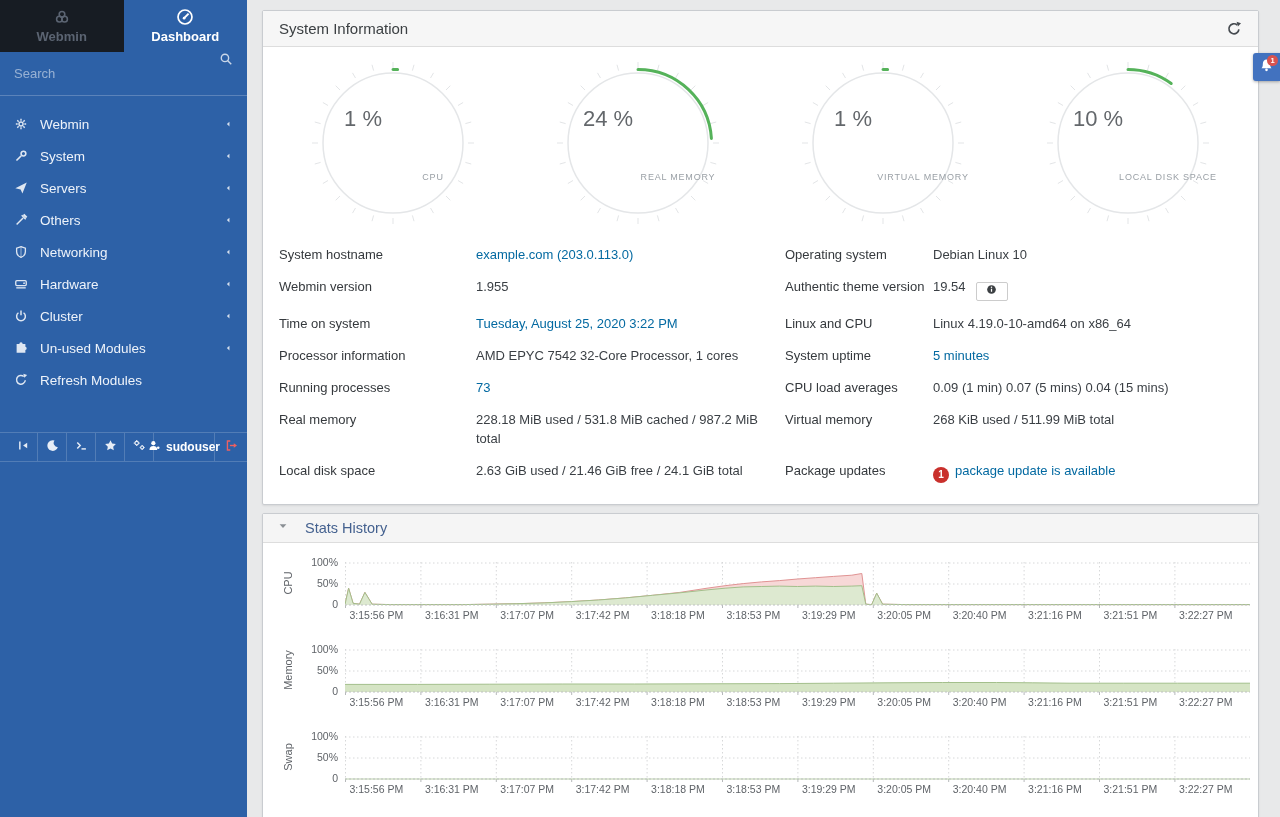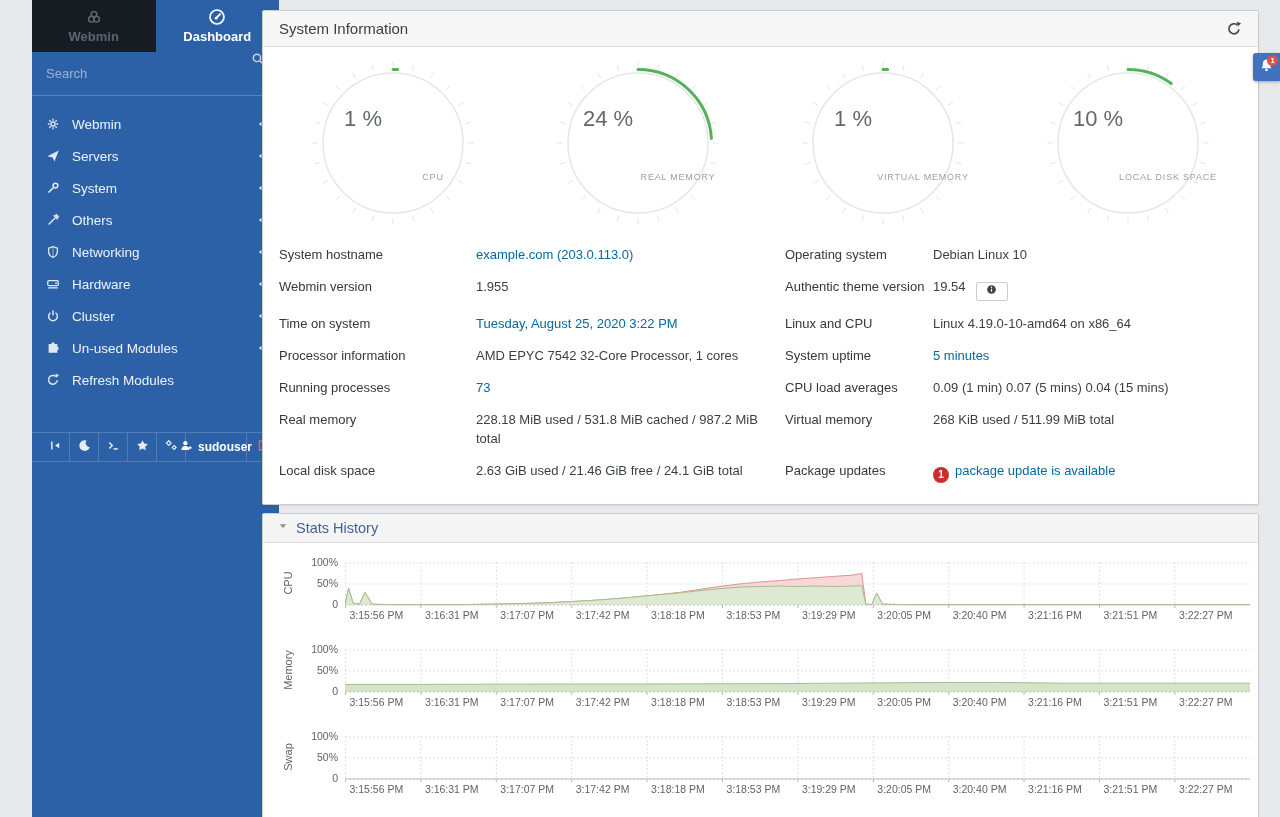--- a/index.html
+++ b/index.html
@@ -1,20 +1,20 @@
 <!DOCTYPE html>
 <html><head>
 <meta charset="utf-8">
 <style>
   * { box-sizing: border-box; margin: 0; padding: 0; }
   html,body { width:1280px; height:817px; overflow:hidden; }
   body { font-family:"Liberation Sans", sans-serif; background:#e8e9ea; position:relative; }
 
   
-  .sidebar { position:absolute; left:0; top:0; width:247px; height:817px; background:#2d61a7; color:#fff;margin-left:32px; }
+  .sidebar { position:absolute; left:0; top:0; width:247px; height:817px; background:#2d61a7; color:#fff; }
   .tabs { display:flex; height:52px; }
   .tab { flex:1; display:flex; flex-direction:column; align-items:center; justify-content:center; gap:3px; cursor:pointer; }
   .tab-webmin { background:#171c23; color:#5b6472; }
   .tab-dashboard { background:#2d61a7; color:#fff; }
   .tab .tab-label { font-size:13px; font-weight:bold; }
   .tab svg { display:block; }
   .search-row { height:44px; display:flex; padding:0 14px; border-bottom:1px solid rgba(255,255,255,0.22); }
   .search-input { flex:1; background:transparent; border:none; outline:none; color:#fff; font-size:13px; font-family:inherit; }
   .search-input::placeholder { color:rgba(255,255,255,0.5); }
   .search-icon { color:rgba(255,255,255,0.75); }
@@ -43,21 +43,21 @@
   
   .info-grid { display:grid; grid-template-columns:197px minmax(0,1fr) 148px minmax(0,1fr); margin:10px 16px 0; font-size:13px; color:#3a3f44; }
   .ig-cell { padding:7px 6px 7px 0; line-height:1.4; }
   .ig-label { color:#35393d; }
   .link { color:#0369a1; text-decoration:none; cursor:pointer; }
   .badge-red { display:inline-flex; align-items:center; justify-content:center; width:16px; height:16px; border-radius:50%; background:#c9302c; color:#fff; font-size:10px; font-weight:bold; margin-right:6px; vertical-align:-3px; }
   .info-btn { display:inline-flex; align-items:center; justify-content:center; width:32px; height:19px; border:1px solid #ccc; border-radius:2px; background:#fff; margin-left:10px; vertical-align:-4px; cursor:pointer; }
 
   
   .card-stats { margin-top:8px; min-height:330px; }
-  .stats-header { background:#f5f5f5; border-bottom:1px solid #ddd; padding:6px 14px; display:flex; align-items:flex-start; gap:7px; cursor:pointer; }
+  .stats-header { background:#f5f5f5; border-bottom:1px solid #ddd; padding:6px 14px; display:flex; align-items:flex-start; gap:16px; cursor:pointer; }
   .stats-title { font-size:14.5px; font-weight:normal; color:#44618f; }
   .stats-caret { color:#8a8f94; display:flex; }
   .charts { padding:16px 10px 30px 12px; }
   .chart-row { display:grid; grid-template-columns:26px 44px 905px; margin-bottom:21px; }
   .chart-axis-title { display:flex; align-items:center; justify-content:center; height:48px; }
   .chart-axis-title span { transform:rotate(-90deg); font-size:11px; color:#5f6368; white-space:nowrap; }
   .chart-yticks { position:relative; height:48px; font-size:10.5px; color:#5f6368; }
   .chart-yticks span { position:absolute; right:7px;margin-left:8px; }
   .yt-100 { top:-3px; } .yt-50 { top:18px; } .yt-0 { top:39px; }
   .chart-svg { display:block; }
@@ -122,40 +122,40 @@
         <span class="mi-label">Webmin</span>
         <span class="mi-caret">
           <svg width="10" height="10" viewBox="0 0 16 16">
             <polygon points="10.3,4.2 6.2,8 10.3,11.8" fill="currentColor"></polygon>
           </svg>
         </span>
       </div>
       <div class="menu-item">
         <span class="mi-icon">
           <svg width="14" height="14" viewBox="0 0 16 16">
-            <path fill="currentColor" d="M1.5 8.4L14.6 1.8 9.6 14.4 7.6 9.6z"></path>
-          </svg>
-        </span>
-        <span class="mi-label">Servers</span>
-        <span class="mi-caret">
-          <svg width="10" height="10" viewBox="0 0 16 16">
-            <polygon points="10.3,4.2 6.2,8 10.3,11.8" fill="currentColor"></polygon>
-          </svg>
-        </span>
-      </div>
-      <div class="menu-item">
-        <span class="mi-icon">
-          <svg width="14" height="14" viewBox="0 0 16 16">
             <g fill="none" stroke="currentColor" stroke-width="1.8">
               <path d="M2.8 13.2l5.4-5.4"></path>
               <circle cx="10.8" cy="5.2" r="2.7"></circle>
             </g>
           </svg>
         </span>
         <span class="mi-label">System</span>
+        <span class="mi-caret">
+          <svg width="10" height="10" viewBox="0 0 16 16">
+            <polygon points="10.3,4.2 6.2,8 10.3,11.8" fill="currentColor"></polygon>
+          </svg>
+        </span>
+      </div>
+      <div class="menu-item">
+        <span class="mi-icon">
+          <svg width="14" height="14" viewBox="0 0 16 16">
+            <path fill="currentColor" d="M1.5 8.4L14.6 1.8 9.6 14.4 7.6 9.6z"></path>
+          </svg>
+        </span>
+        <span class="mi-label">Servers</span>
         <span class="mi-caret">
           <svg width="10" height="10" viewBox="0 0 16 16">
             <polygon points="10.3,4.2 6.2,8 10.3,11.8" fill="currentColor"></polygon>
           </svg>
         </span>
       </div>
       <div class="menu-item">
         <span class="mi-icon">
           <svg width="14" height="14" viewBox="0 0 16 16">
             <g stroke="currentColor" stroke-width="1.7" fill="none">

